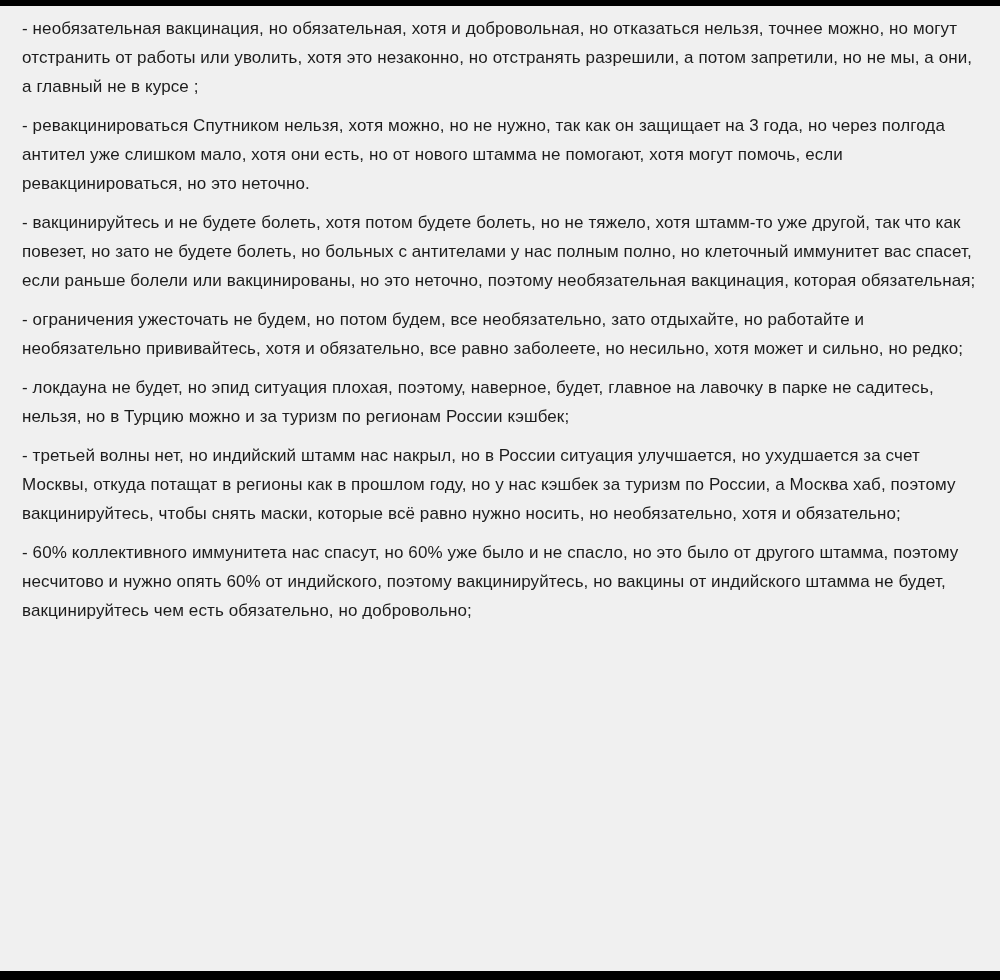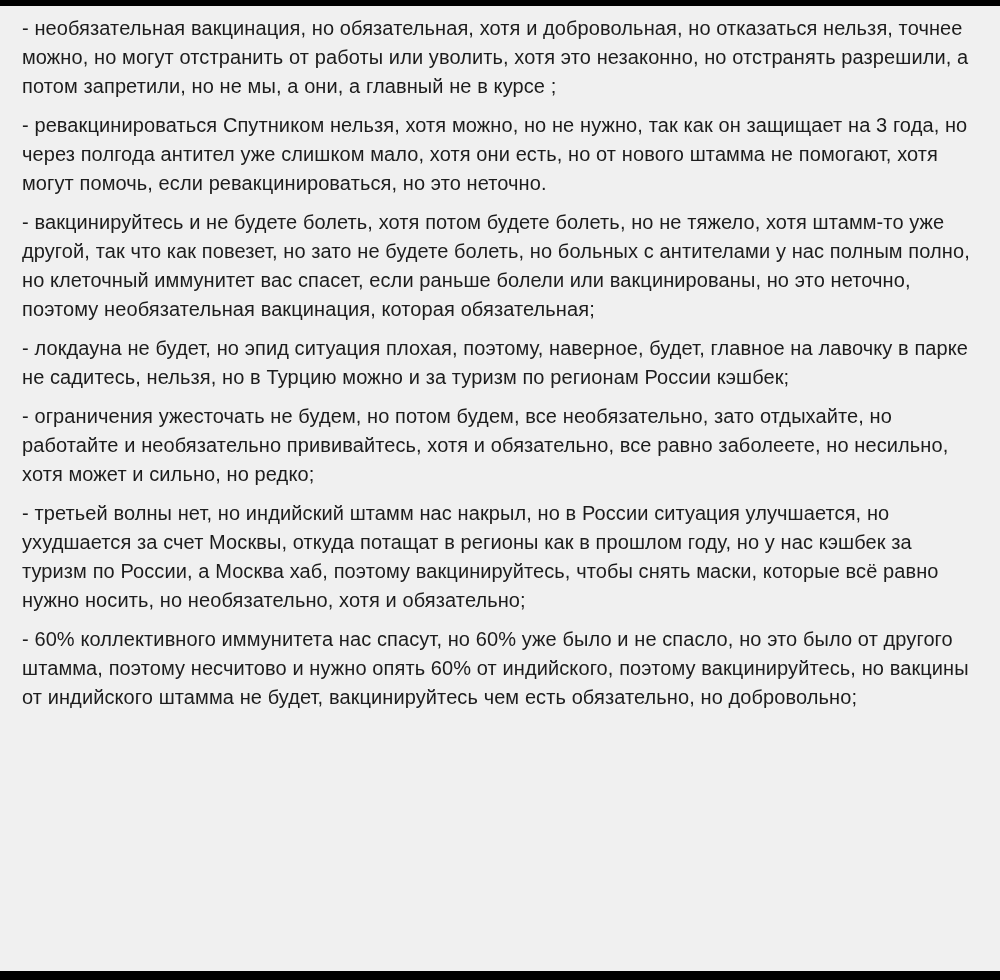--- a/index.html
+++ b/index.html
@@ -23,38 +23,38 @@
   .bar {
     background: #000000;
     flex: 0 0 auto;
   }
   .bar.top { height: 6px; }
   .bar.bottom { height: 9px; }
   .content {
     flex: 1 1 auto;
     padding: 8px 22px 0 22px;
     font-family: "Liberation Sans", "DejaVu Sans", sans-serif;
-    font-size: 20px;
+    font-size: 17px;
     line-height: 29px;
     color: #1c1c1c;
     font-weight: 400;
     letter-spacing: 0.1px;
   }
   .content p {
     margin: 0 0 10px 0;
   }
 </style>
 </head>
 <body>
 
 <div class="frame">
   <div class="bar top"></div>
   <div class="content">
     <p>- необязательная вакцинация, но обязательная, хотя и добровольная, но отказаться нельзя, точнее можно, но могут отстранить от работы или уволить, хотя это незаконно, но отстранять разрешили, а потом запретили, но не мы, а они, а главный не в курсе ;</p>
     <p>- ревакцинироваться Спутником нельзя, хотя можно, но не нужно, так как он защищает на 3 года, но через полгода антител уже слишком мало, хотя они есть, но от нового штамма не помогают, хотя могут помочь, если ревакцинироваться, но это неточно.</p>
     <p>- вакцинируйтесь и не будете болеть, хотя потом будете болеть, но не тяжело, хотя штамм-то уже другой, так что как повезет, но зато не будете болеть, но больных с антителами у нас полным полно, но клеточный иммунитет вас спасет, если раньше болели или вакцинированы, но это неточно, поэтому необязательная вакцинация, которая обязательная;</p>
+    <p>- ограничения ужесточать не будем, но потом будем, все необязательно, зато отдыхайте, но работайте и необязательно прививайтесь, хотя и обязательно, все равно заболеете, но несильно, хотя может и сильно, но редко;</p>
     <p>- локдауна не будет, но эпид ситуация плохая, поэтому, наверное, будет, главное на лавочку в парке не садитесь, нельзя, но в Турцию можно и за туризм по регионам России кэшбек;</p>
-    <p>- ограничения ужесточать не будем, но потом будем, все необязательно, зато отдыхайте, но работайте и необязательно прививайтесь, хотя и обязательно, все равно заболеете, но несильно, хотя может и сильно, но редко;</p>
     <p>- третьей волны нет, но индийский штамм нас накрыл, но в России ситуация улучшается, но ухудшается за счет Москвы, откуда потащат в регионы как в прошлом году, но у нас кэшбек за туризм по России, а Москва хаб, поэтому вакцинируйтесь, чтобы снять маски, которые всё равно нужно носить, но необязательно, хотя и обязательно;</p>
     <p>- 60% коллективного иммунитета нас спасут, но 60% уже было и не спасло, но это было от другого штамма, поэтому несчитово и нужно опять 60% от индийского, поэтому вакцинируйтесь, но вакцины от индийского штамма не будет, вакцинируйтесь чем есть обязательно, но добровольно;</p>
   </div>
   <div class="bar bottom"></div>
 </div>
 
 </body></html>

